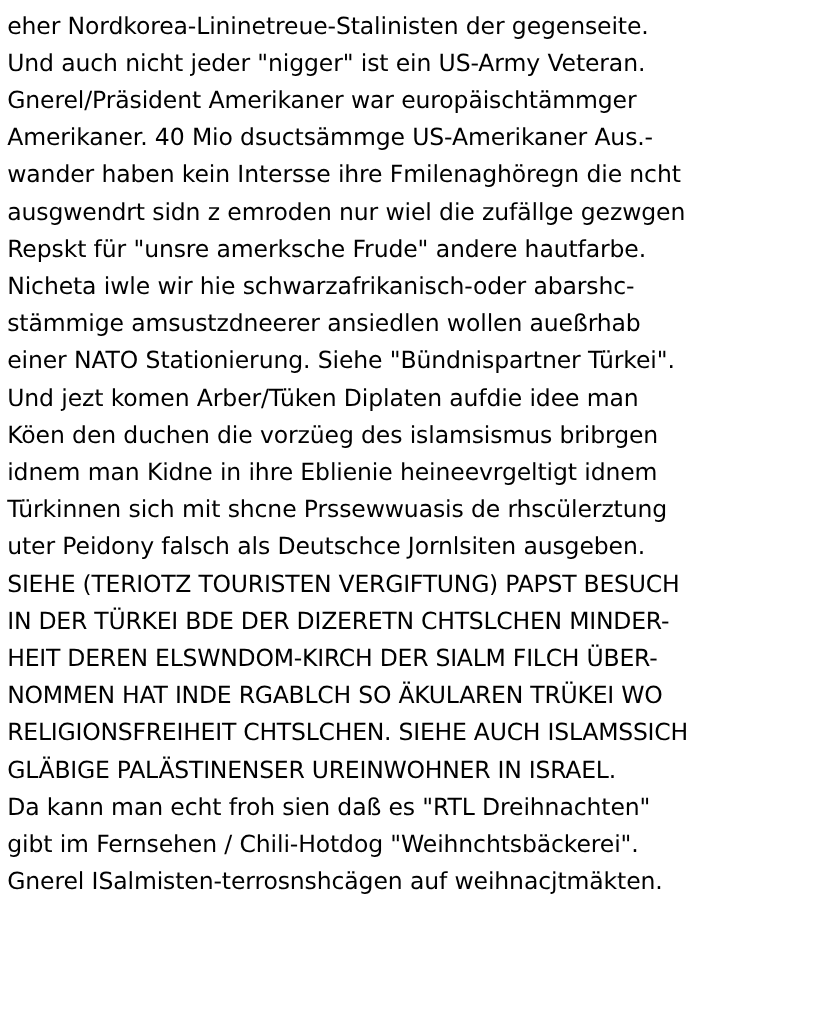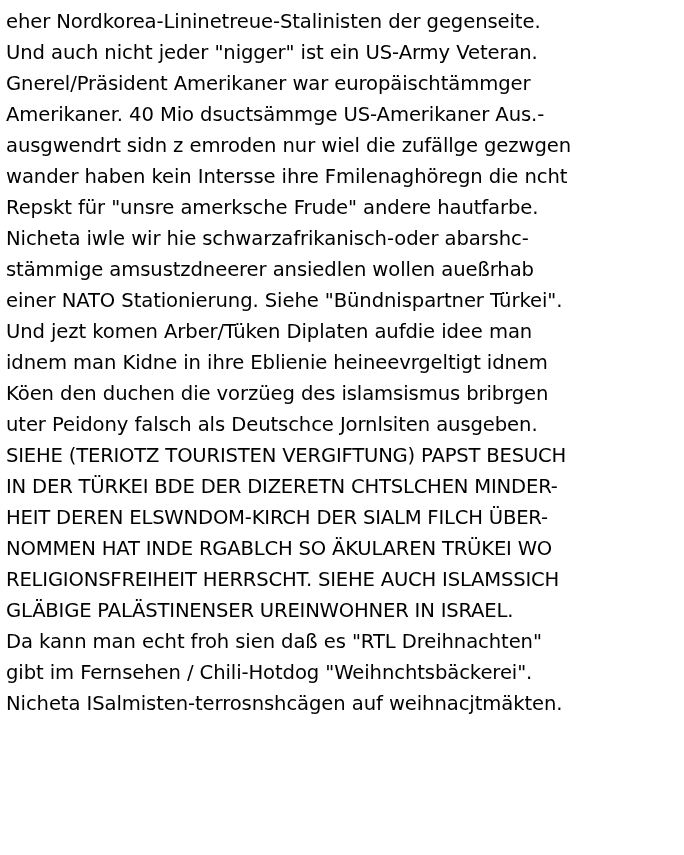--- a/index.html
+++ b/index.html
@@ -31,32 +31,33 @@
   }
 </style>
 </head>
 <body>
 
 <div id="text-block">
   <div class="line">eher Nordkorea-Lininetreue-Stalinisten der gegenseite.</div>
   <div class="line">Und auch nicht jeder "nigger" ist ein US-Army Veteran.</div>
   <div class="line">Gnerel/Präsident Amerikaner war europäischtämmger</div>
   <div class="line">Amerikaner. 40 Mio dsuctsämmge US-Amerikaner Aus.-</div>
+  <div class="line">wander haben kein Intersse ihre Fmilenaghöregn die ncht</div>
   <div class="line">ausgwendrt sidn z emroden nur wiel die zufällge gezwgen</div>
-  <div class="line">wander haben kein Intersse ihre Fmilenaghöregn die ncht</div>
   <div class="line">Repskt für "unsre amerksche Frude" andere hautfarbe.</div>
   <div class="line">Nicheta iwle wir hie schwarzafrikanisch-oder abarshc-</div>
   <div class="line">stämmige amsustzdneerer ansiedlen wollen aueßrhab</div>
   <div class="line">einer NATO Stationierung. Siehe "Bündnispartner Türkei".</div>
   <div class="line">Und jezt komen Arber/Tüken Diplaten aufdie idee man</div>
+  <div class="line">Köen den duchen die vorzüeg des islamsismus bribrgen</div>
   <div class="line">idnem man Kidne in ihre Eblienie heineevrgeltigt idnem</div>
-  <div class="line">Köen den duchen die vorzüeg des islamsismus bribrgen</div>
+  <div class="line">Türkinnen sich mit shcne Prssewwuasis de rhscülerztung</div>
   <div class="line">uter Peidony falsch als Deutschce Jornlsiten ausgeben.</div>
   <div class="line upper">SIEHE (TERIOTZ TOURISTEN VERGIFTUNG) PAPST BESUCH</div>
   <div class="line upper">IN DER TÜRKEI BDE DER DIZERETN CHTSLCHEN MINDER-</div>
   <div class="line upper">HEIT DEREN ELSWNDOM-KIRCH DER SIALM FILCH ÜBER-</div>
   <div class="line upper">NOMMEN HAT INDE RGABLCH SO ÄKULAREN TRÜKEI WO</div>
-  <div class="line upper">RELIGIONSFREIHEIT HERRSCHT. SIEHE AUCH ISLAMSSICH</div>
+  <div class="line upper">RELIGIONSFREIHEIT CHTSLCHEN. SIEHE AUCH ISLAMSSICH</div>
   <div class="line upper">GLÄBIGE PALÄSTINENSER UREINWOHNER IN ISRAEL.</div>
   <div class="line">Da kann man echt froh sien daß es "RTL Dreihnachten"</div>
   <div class="line">gibt im Fernsehen / Chili-Hotdog "Weihnchtsbäckerei".</div>
-  <div class="line">Nicheta ISalmisten-terrosnshcägen auf weihnacjtmäkten.</div>
+  <div class="line">Gnerel ISalmisten-terrosnshcägen auf weihnacjtmäkten.</div>
 </div>
 
 </body></html>

